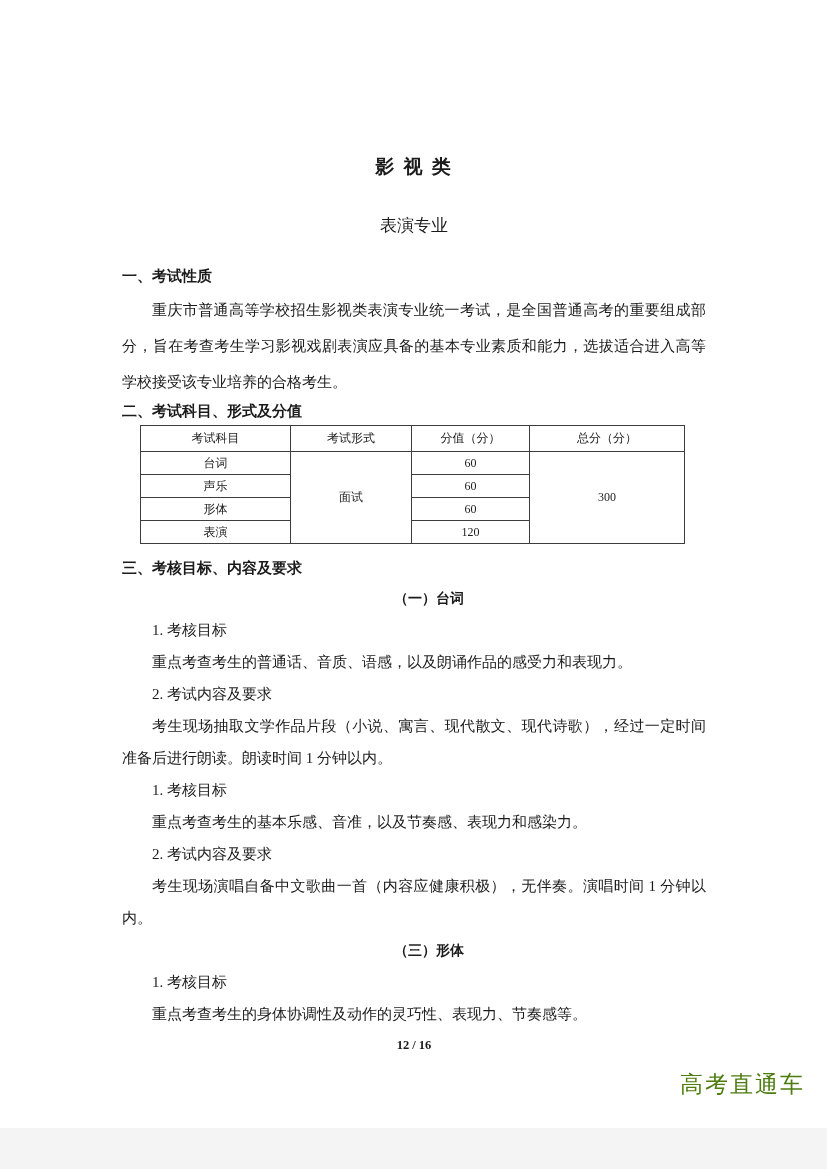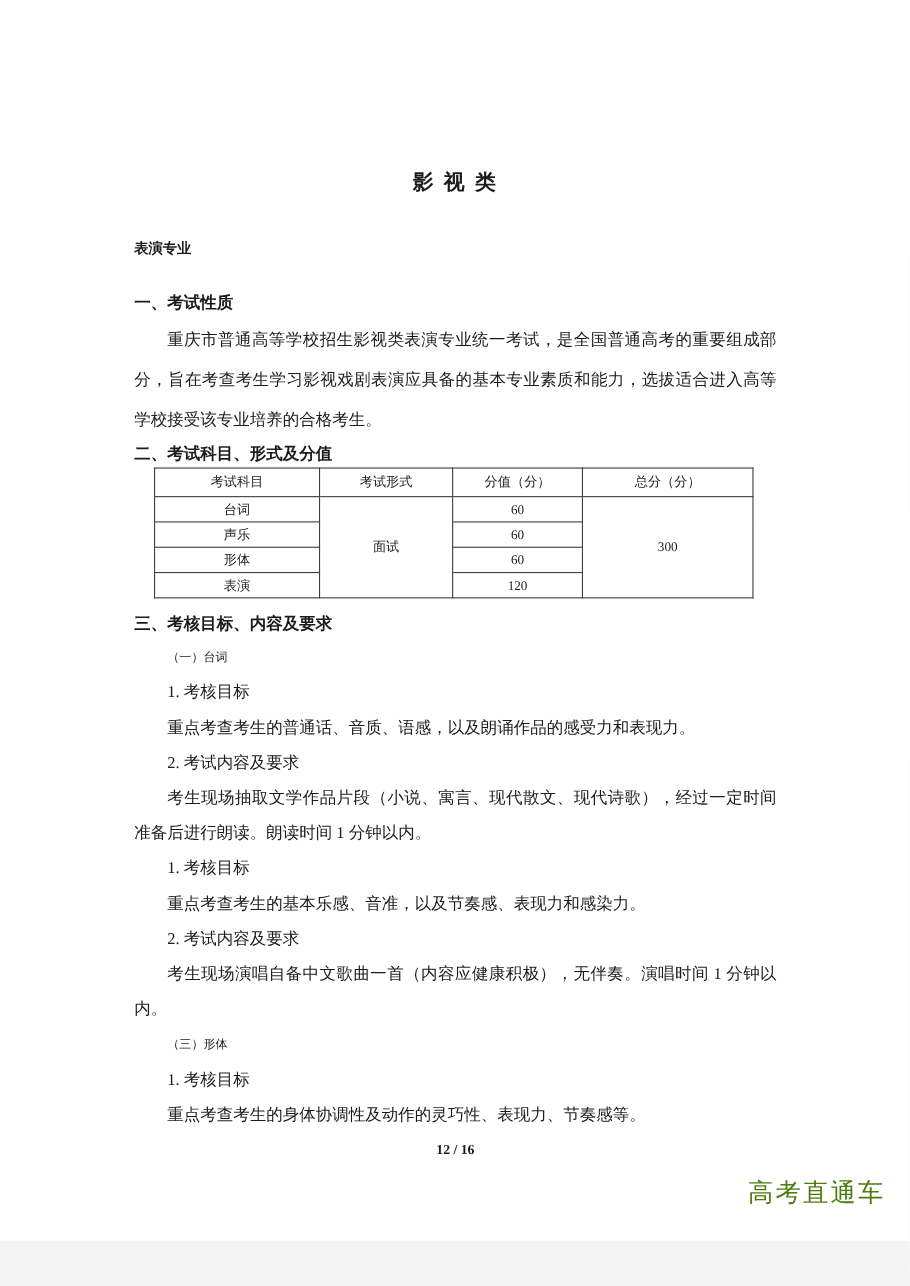--- a/index.html
+++ b/index.html
@@ -24,30 +24,31 @@
     margin: 155px 0 0 0;
     font-family: "Liberation Sans", "DejaVu Sans", sans-serif;
     font-size: 19px; line-height: 24px;
     font-weight: bold;
     text-align: center;
     letter-spacing: 2px;
   }
   .doc-subtitle {
     margin: 36px 0 0 0;
     font-family: "Liberation Sans", "DejaVu Sans", sans-serif;
-    font-size: 13px; line-height: 22px;
-    font-weight: bold;
+    font-size: 17px; line-height: 22px;
+    font-weight: normal;
+    text-align: center;
   }
   .sec-heading {
     margin: 29px 0 0 0;
     font-family: "Liberation Sans", "DejaVu Sans", sans-serif;
     font-size: 15px; line-height: 20px;
     font-weight: bold;
   }
-  .sec-heading.tight { margin-top: 3px; }
+  .sec-heading.tight { margin-top: 3px; font-family: Liberation Mono, monospace; }
   .sec-heading.after-table { margin-top: 14px; }
   .body-para {
     margin: 6px 0 0 0;
     font-size: 15px; line-height: 36px;
     text-indent: 2em;
     text-align: justify;
   }
   .exam-table {
     border-collapse: collapse;
     table-layout: fixed;
@@ -60,23 +61,24 @@
     font-weight: normal;
     text-align: center;
     vertical-align: middle;
     padding: 0;
   }
   .exam-table tr.hdr { height: 26px; }
   .exam-table tr.data { height: 23px; }
   .s3-block { margin-top: 4px; }
   .sub-heading {
     font-family: "Liberation Sans", "DejaVu Sans", sans-serif;
-    font-size: 11px; line-height: 32px;
-    font-weight: normal;
+    font-size: 14px; line-height: 32px;
+    font-weight: bold;
     padding-left: 30px;
+    text-align: center;
   }
   .item-label {
     font-size: 15px; line-height: 32px;
     padding-left: 30px;
   }
   .item-body {
     font-size: 15px; line-height: 32px;
     text-indent: 2em;
     text-align: justify;
   }

